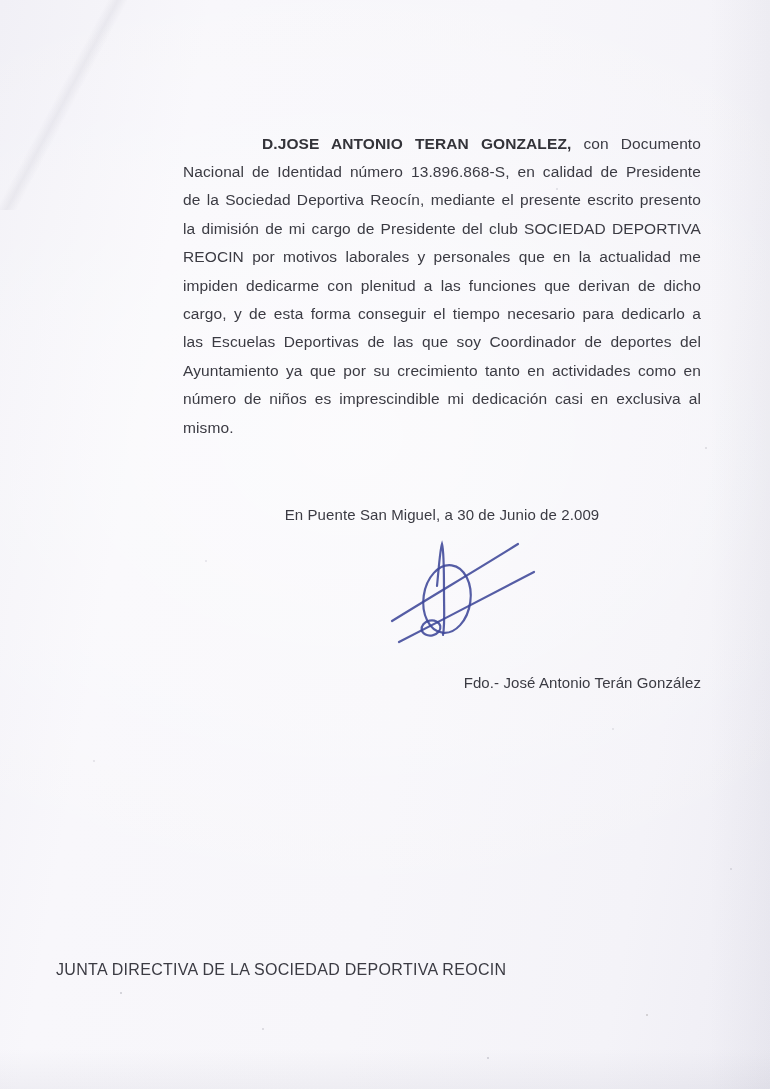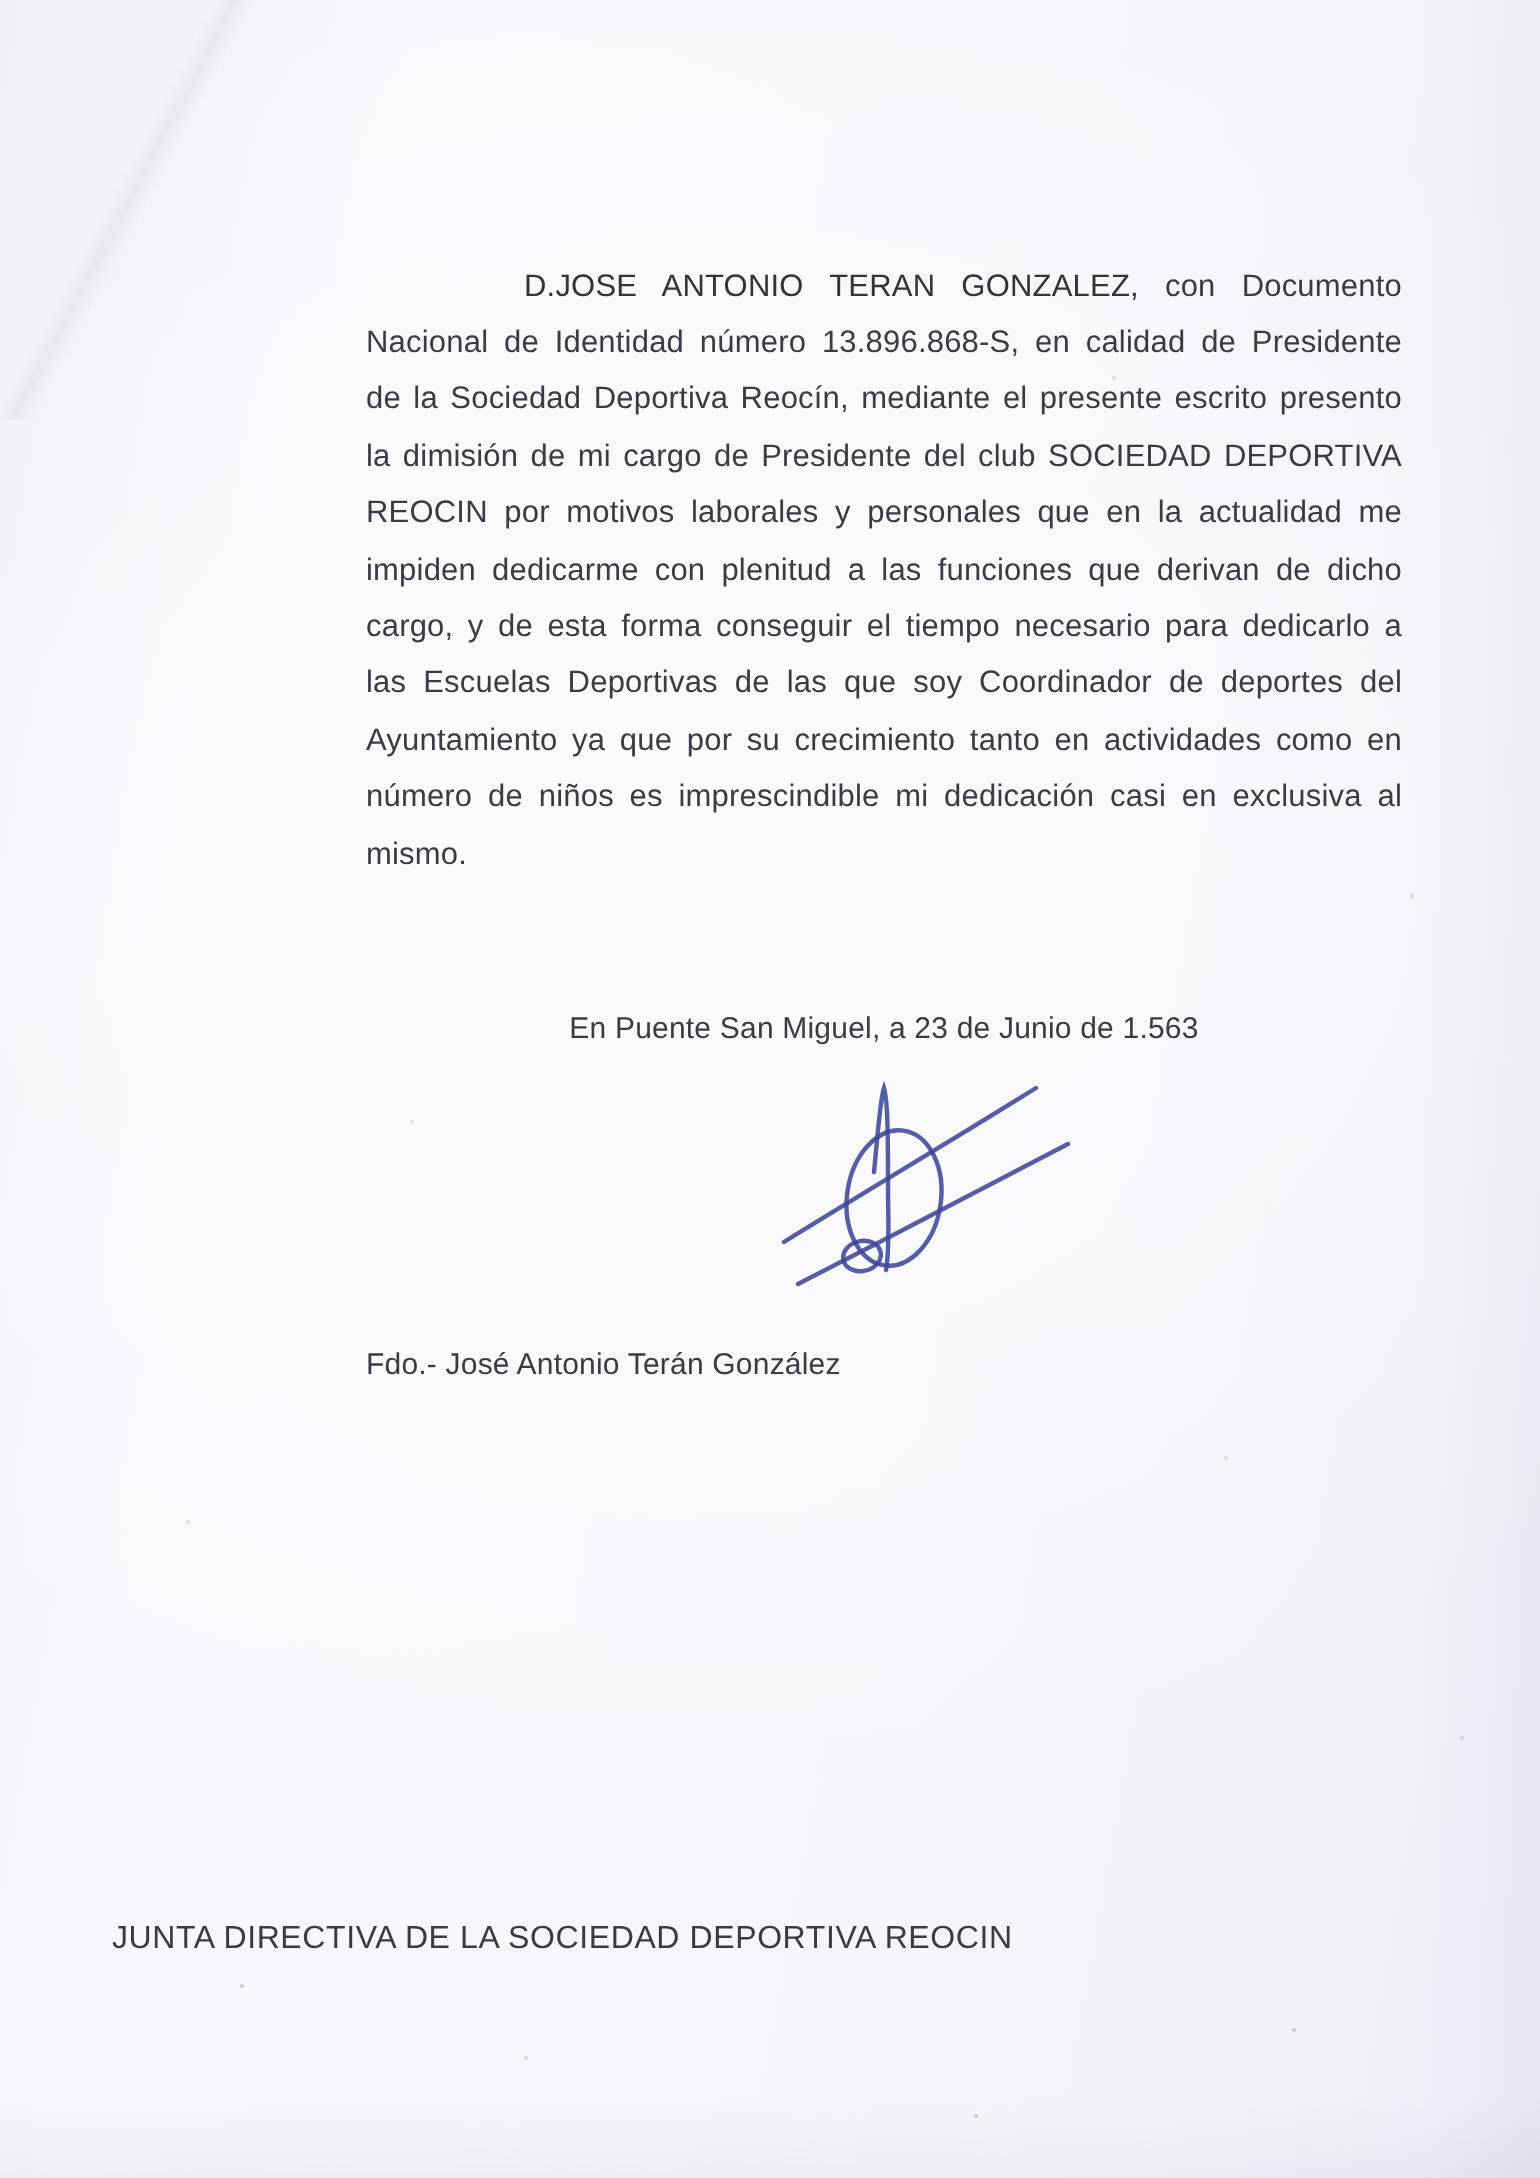--- a/index.html
+++ b/index.html
@@ -61,21 +61,21 @@
     width: 518px;
     font-size: 15.5px;
     line-height: 28.4px;
     text-align: justify;
     text-indent: 79px;
     letter-spacing: 0.1px;
     word-spacing: 1px;
     color: #3b3b43;
   }
   .body-paragraph .lead {
-    font-weight: normal;
+    font-weight: bold;
     color: #333339;
   }
 
   .date-line {
     position: absolute;
     left: 183px;
     top: 506px;
     width: 518px;
     text-align: center;
     font-size: 15px;
@@ -89,21 +89,21 @@
     top: 538px;
     width: 165px;
     height: 112px;
   }
 
   .signed-by-line {
     position: absolute;
     left: 183px;
     top: 674px;
     width: 518px;
-    text-align: left;
+    text-align: right;
     font-size: 15px;
     color: #3b3b43;
     letter-spacing: 0.1px;
   }
 
   .footer-line {
     position: absolute;
     left: 56px;
     top: 961px;
     font-size: 16px;
@@ -116,21 +116,21 @@
 
 <div class="page">
 
   <div class="crease-topleft"></div>
   <div class="shade-right"></div>
   <div class="shade-bottom"></div>
   <div class="specks"></div>
 
   <p class="body-paragraph"><span class="lead">D.JOSE ANTONIO TERAN GONZALEZ,</span><span> con Documento Nacional de Identidad número 13.896.868-S, en calidad de Presidente de la Sociedad Deportiva Reocín, mediante el presente escrito presento la dimisión de mi cargo de Presidente del club SOCIEDAD DEPORTIVA REOCIN por motivos laborales y personales que en la actualidad me impiden dedicarme con plenitud a las funciones que derivan de dicho cargo, y de esta forma conseguir el tiempo necesario para dedicarlo a las Escuelas Deportivas de las que soy Coordinador de deportes del Ayuntamiento ya que por su crecimiento tanto en actividades como en número de niños es imprescindible mi dedicación casi en exclusiva al mismo.</span></p>
 
-  <div class="date-line">En Puente San Miguel, a 23 de Junio de 1.563</div>
+  <div class="date-line">En Puente San Miguel, a 30 de Junio de 2.009</div>
 
   <div class="signature-wrap">
     <svg width="165" height="112" viewBox="0 0 165 112">
       <g fill="none" stroke="#3e4799" stroke-opacity="0.88" stroke-width="2.2" stroke-linecap="round">
 
         <path d="M14,83 C56,57 100,31 140,6"></path>
 
         <path d="M21,104 C66,81 116,55 156,34"></path>
 
         <ellipse cx="69" cy="61" rx="23.5" ry="34" transform="rotate(8 69 61)"></ellipse>

